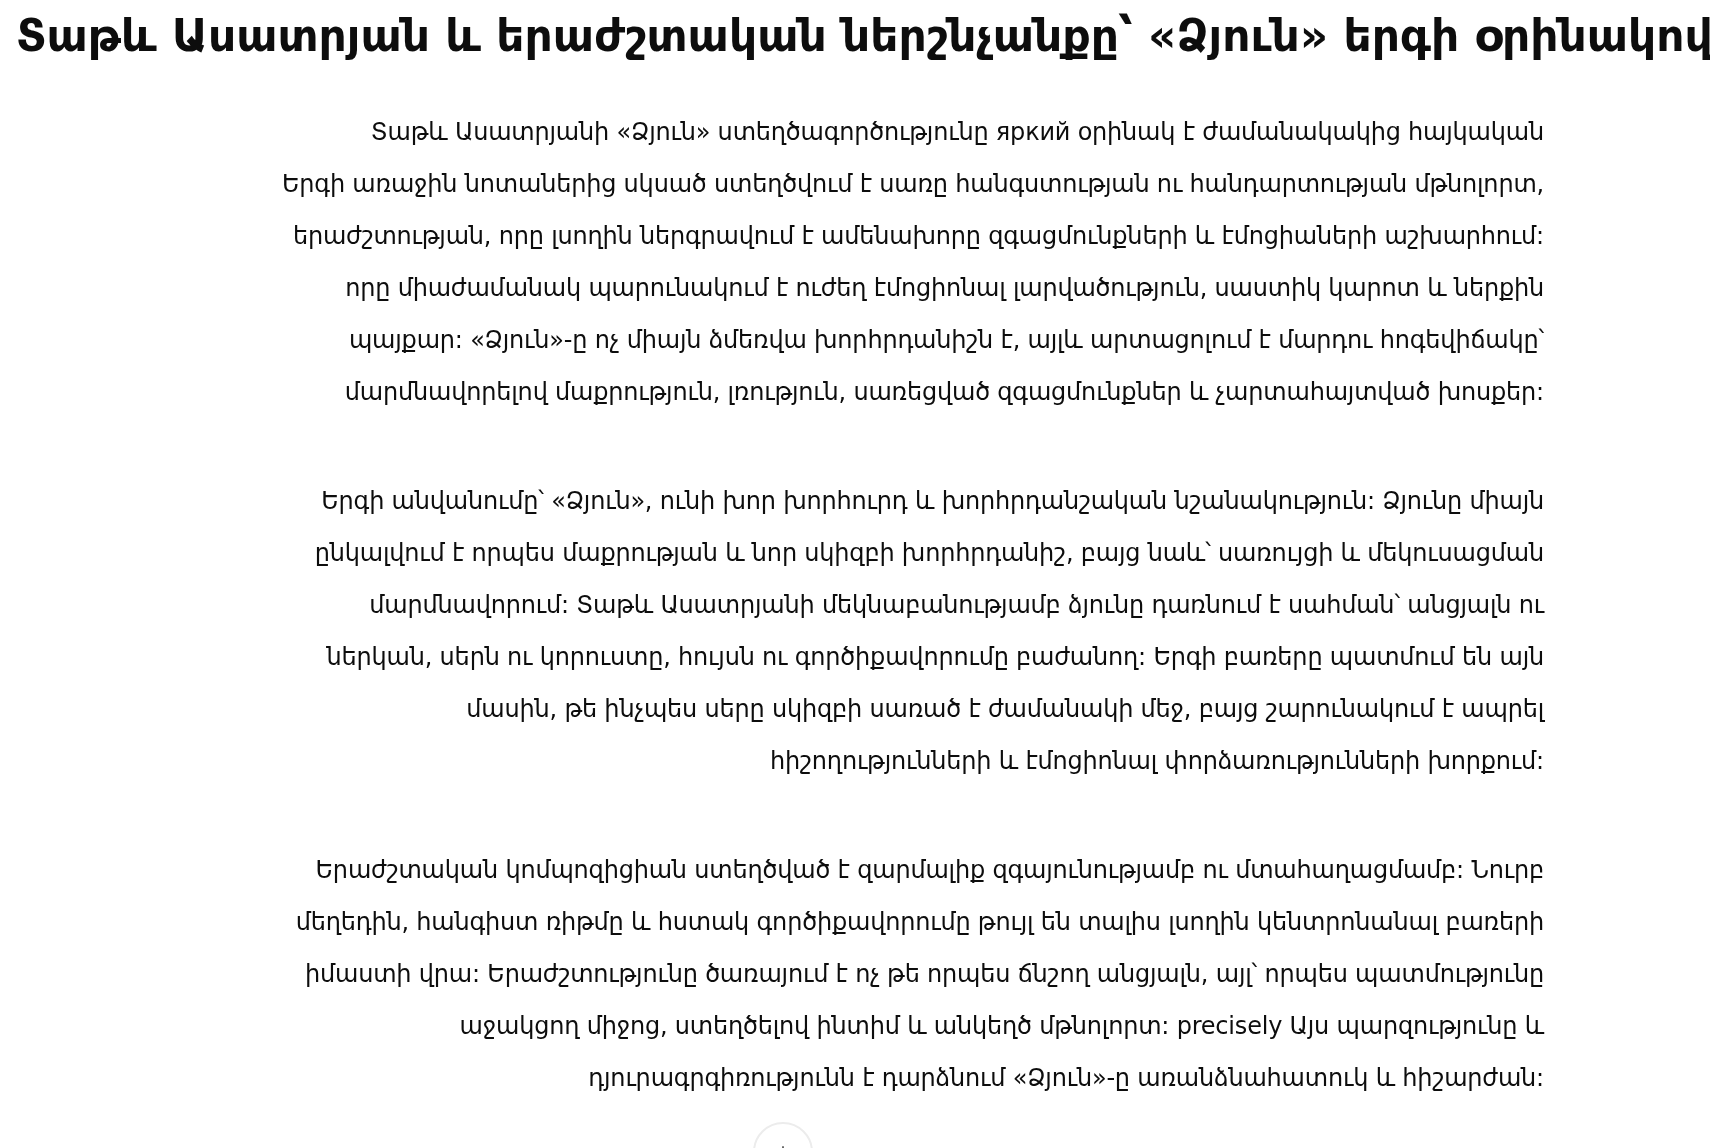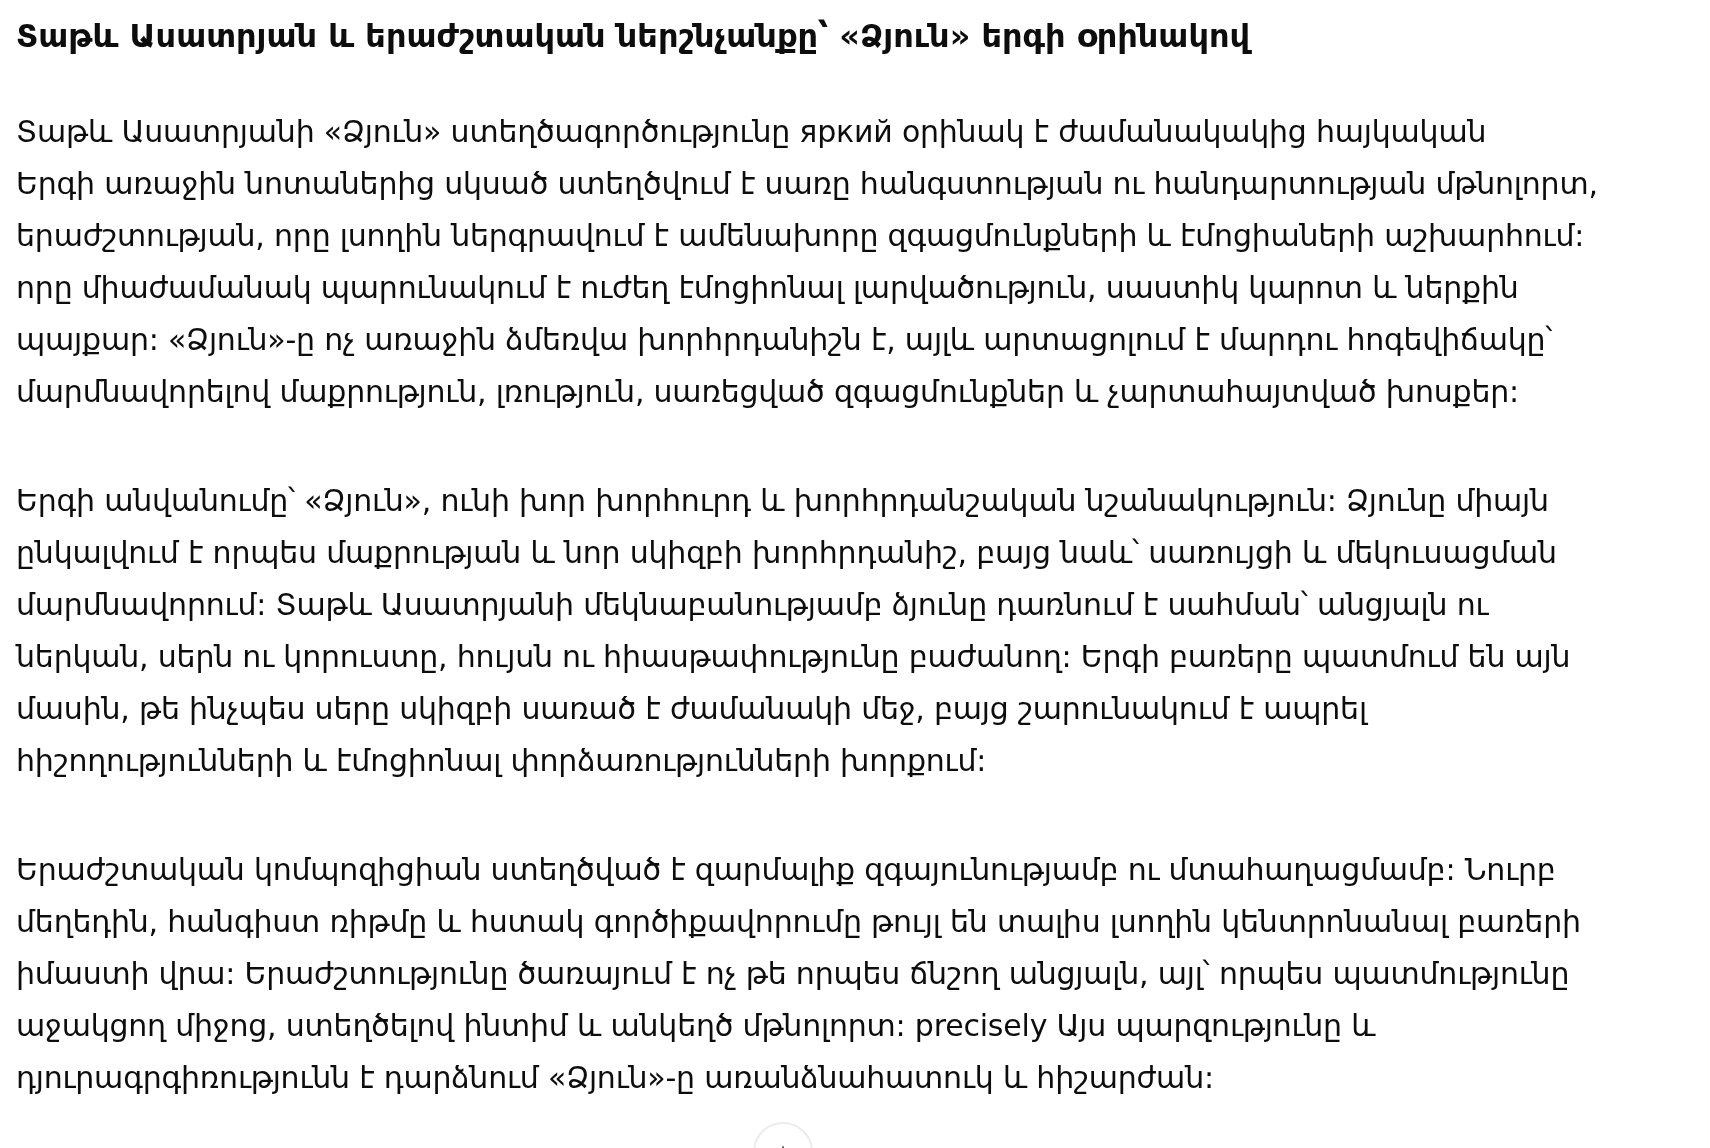--- a/index.html
+++ b/index.html
@@ -14,35 +14,36 @@
   body {
     font-family: "DejaVu Sans", "Liberation Sans", sans-serif;
     color: #0d0d0d;
     position: relative;
   }
   .content {
     padding: 14px 16px 0 16px;
     width: 1560px;
   }
   h1.title {
-    font-size: 32px;
+    font-size: 44px;
     font-weight: 700;
     line-height: 44px;
     margin: 0 0 48px 0;
     white-space: nowrap;
   }
   .paragraph {
     margin: 0 0 57px 0;
   }
   .text-line {
-    font-size: 30px;
+    font-size: 24px;
     line-height: 52px;
     height: 52px;
     white-space: nowrap;
     letter-spacing: -0.2px;
+    text-align: right;
   }
   .scroll-btn {
     position: absolute;
     left: 753px;
     top: 1122px;
     width: 60px;
     height: 60px;
     border-radius: 50%;
     border: 2px solid #ececec;
     background: #ffffff;
@@ -64,29 +65,29 @@
 
 <div class="content">
 
   <h1 class="title">Տաթև Ասատրյան և երաժշտական ներշնչանքը՝ «Ձյուն» երգի օրինակով</h1>
 
   <div class="paragraph">
     <div class="text-line">Տաթև Ասատրյանի «Ձյուն» ստեղծագործությունը яркий օրինակ է ժամանակակից հայկական</div>
     <div class="text-line">Երգի առաջին նոտաներից սկսած ստեղծվում է սառը հանգստության ու հանդարտության մթնոլորտ,</div>
     <div class="text-line">երաժշտության, որը լսողին ներգրավում է ամենախորը զգացմունքների և էմոցիաների աշխարհում:</div>
     <div class="text-line">որը միաժամանակ պարունակում է ուժեղ էմոցիոնալ լարվածություն, սաստիկ կարոտ և ներքին</div>
-    <div class="text-line">պայքար: «Ձյուն»-ը ոչ առաջին ձմեռվա խորհրդանիշն է, այլև արտացոլում է մարդու հոգեվիճակը՝</div>
+    <div class="text-line">պայքար: «Ձյուն»-ը ոչ միայն ձմեռվա խորհրդանիշն է, այլև արտացոլում է մարդու հոգեվիճակը՝</div>
     <div class="text-line">մարմնավորելով մաքրություն, լռություն, սառեցված զգացմունքներ և չարտահայտված խոսքեր:</div>
   </div>
 
   <div class="paragraph">
     <div class="text-line">Երգի անվանումը՝ «Ձյուն», ունի խոր խորհուրդ և խորհրդանշական նշանակություն: Ձյունը միայն</div>
     <div class="text-line">ընկալվում է որպես մաքրության և նոր սկիզբի խորհրդանիշ, բայց նաև՝ սառույցի և մեկուսացման</div>
     <div class="text-line">մարմնավորում: Տաթև Ասատրյանի մեկնաբանությամբ ձյունը դառնում է սահման՝ անցյալն ու</div>
-    <div class="text-line">ներկան, սերն ու կորուստը, հույսն ու հիասթափությունը բաժանող: Երգի բառերը պատմում են այն</div>
+    <div class="text-line">ներկան, սերն ու կորուստը, հույսն ու գործիքավորումը բաժանող: Երգի բառերը պատմում են այն</div>
     <div class="text-line">մասին, թե ինչպես սերը սկիզբի սառած է ժամանակի մեջ, բայց շարունակում է ապրել</div>
     <div class="text-line">հիշողությունների և էմոցիոնալ փորձառությունների խորքում:</div>
   </div>
 
   <div class="paragraph">
     <div class="text-line">Երաժշտական կոմպոզիցիան ստեղծված է զարմալիք զգայունությամբ ու մտահաղացմամբ: Նուրբ</div>
     <div class="text-line">մեղեդին, հանգիստ ռիթմը և հստակ գործիքավորումը թույլ են տալիս լսողին կենտրոնանալ բառերի</div>
     <div class="text-line">իմաստի վրա: Երաժշտությունը ծառայում է ոչ թե որպես ճնշող անցյալն, այլ՝ որպես պատմությունը</div>
     <div class="text-line">աջակցող միջոց, ստեղծելով ինտիմ և անկեղծ մթնոլորտ: precisely Այս պարզությունը և</div>
     <div class="text-line">դյուրագրգիռությունն է դարձնում «Ձյուն»-ը առանձնահատուկ և հիշարժան:</div>

